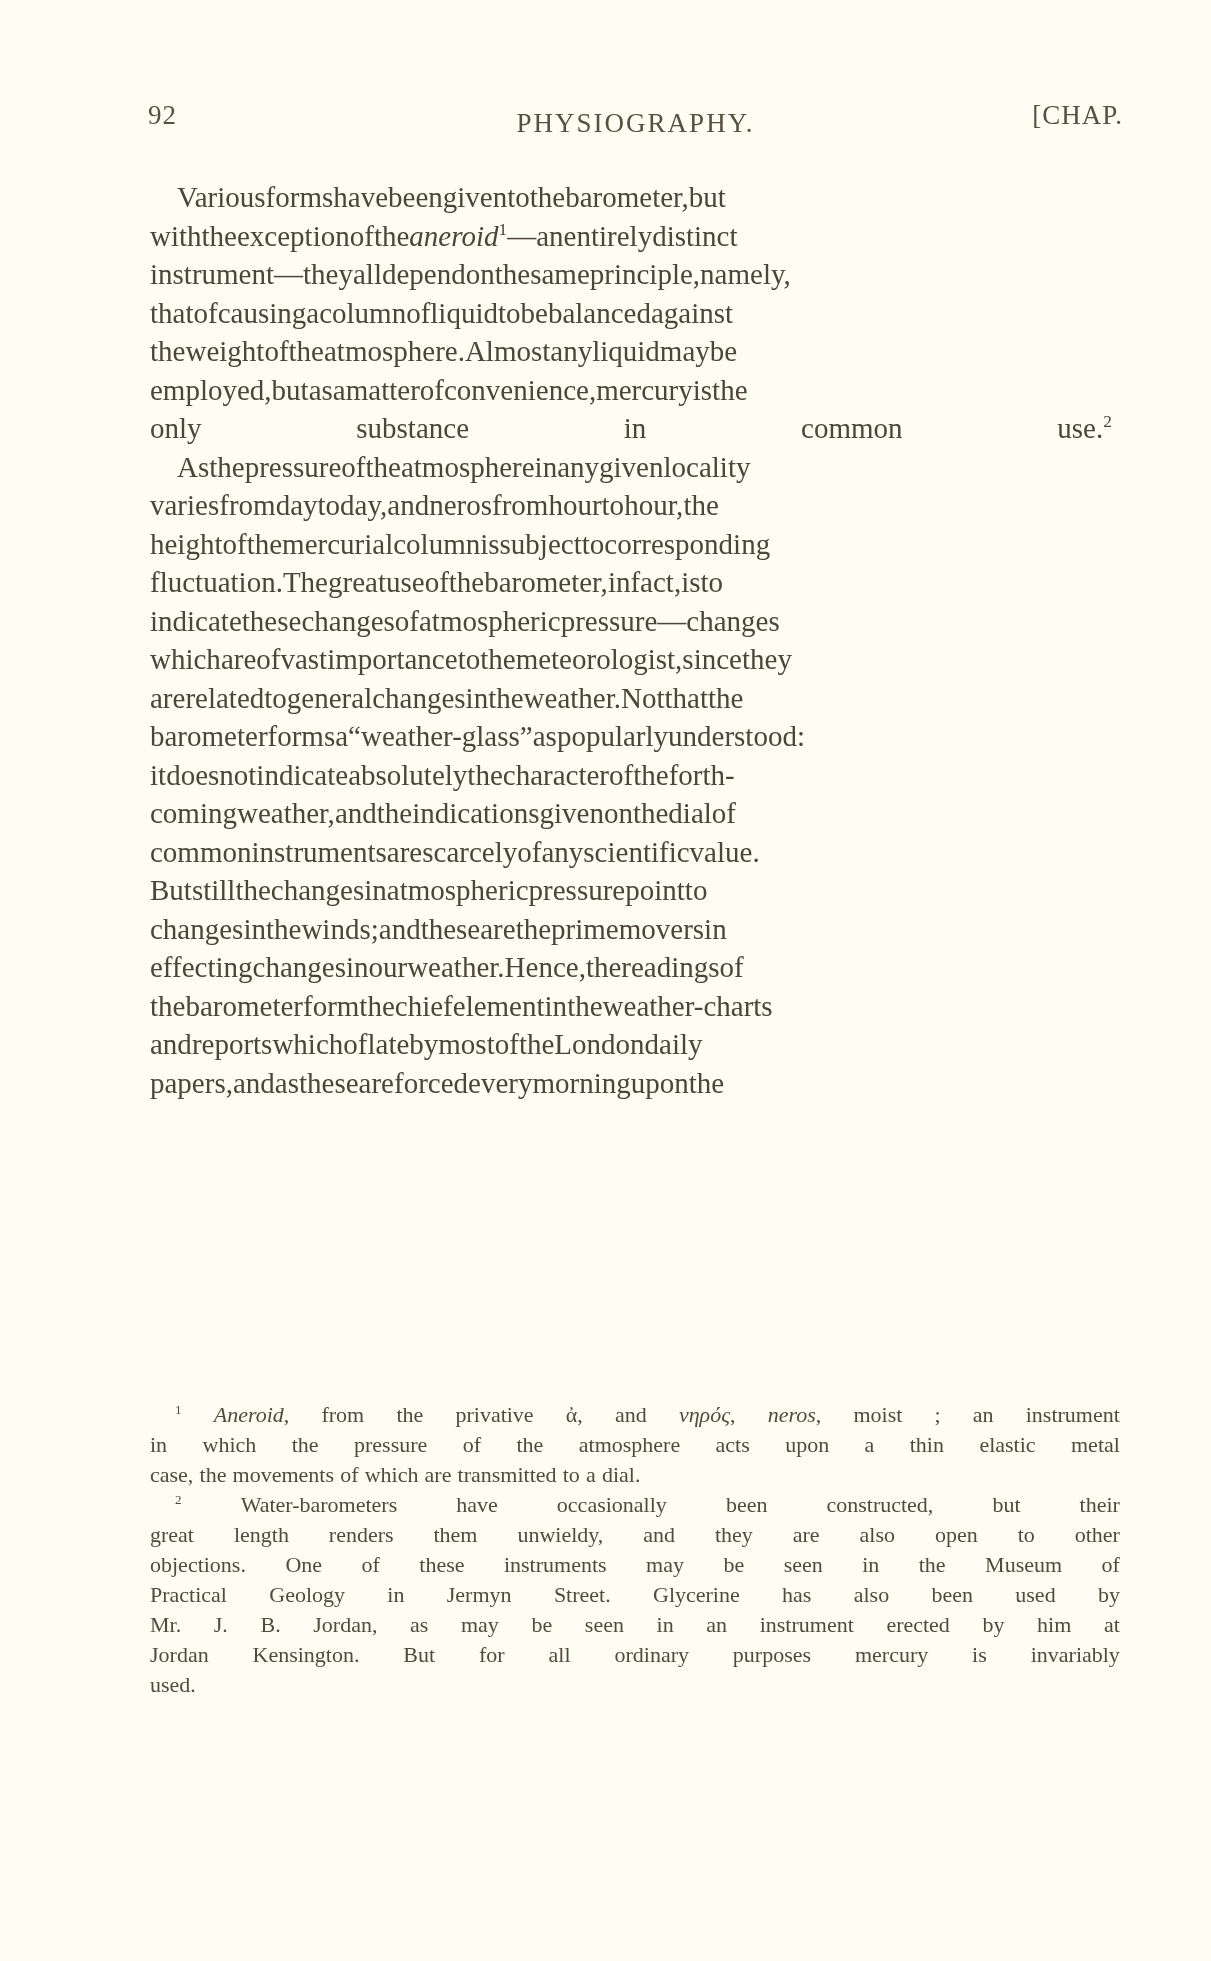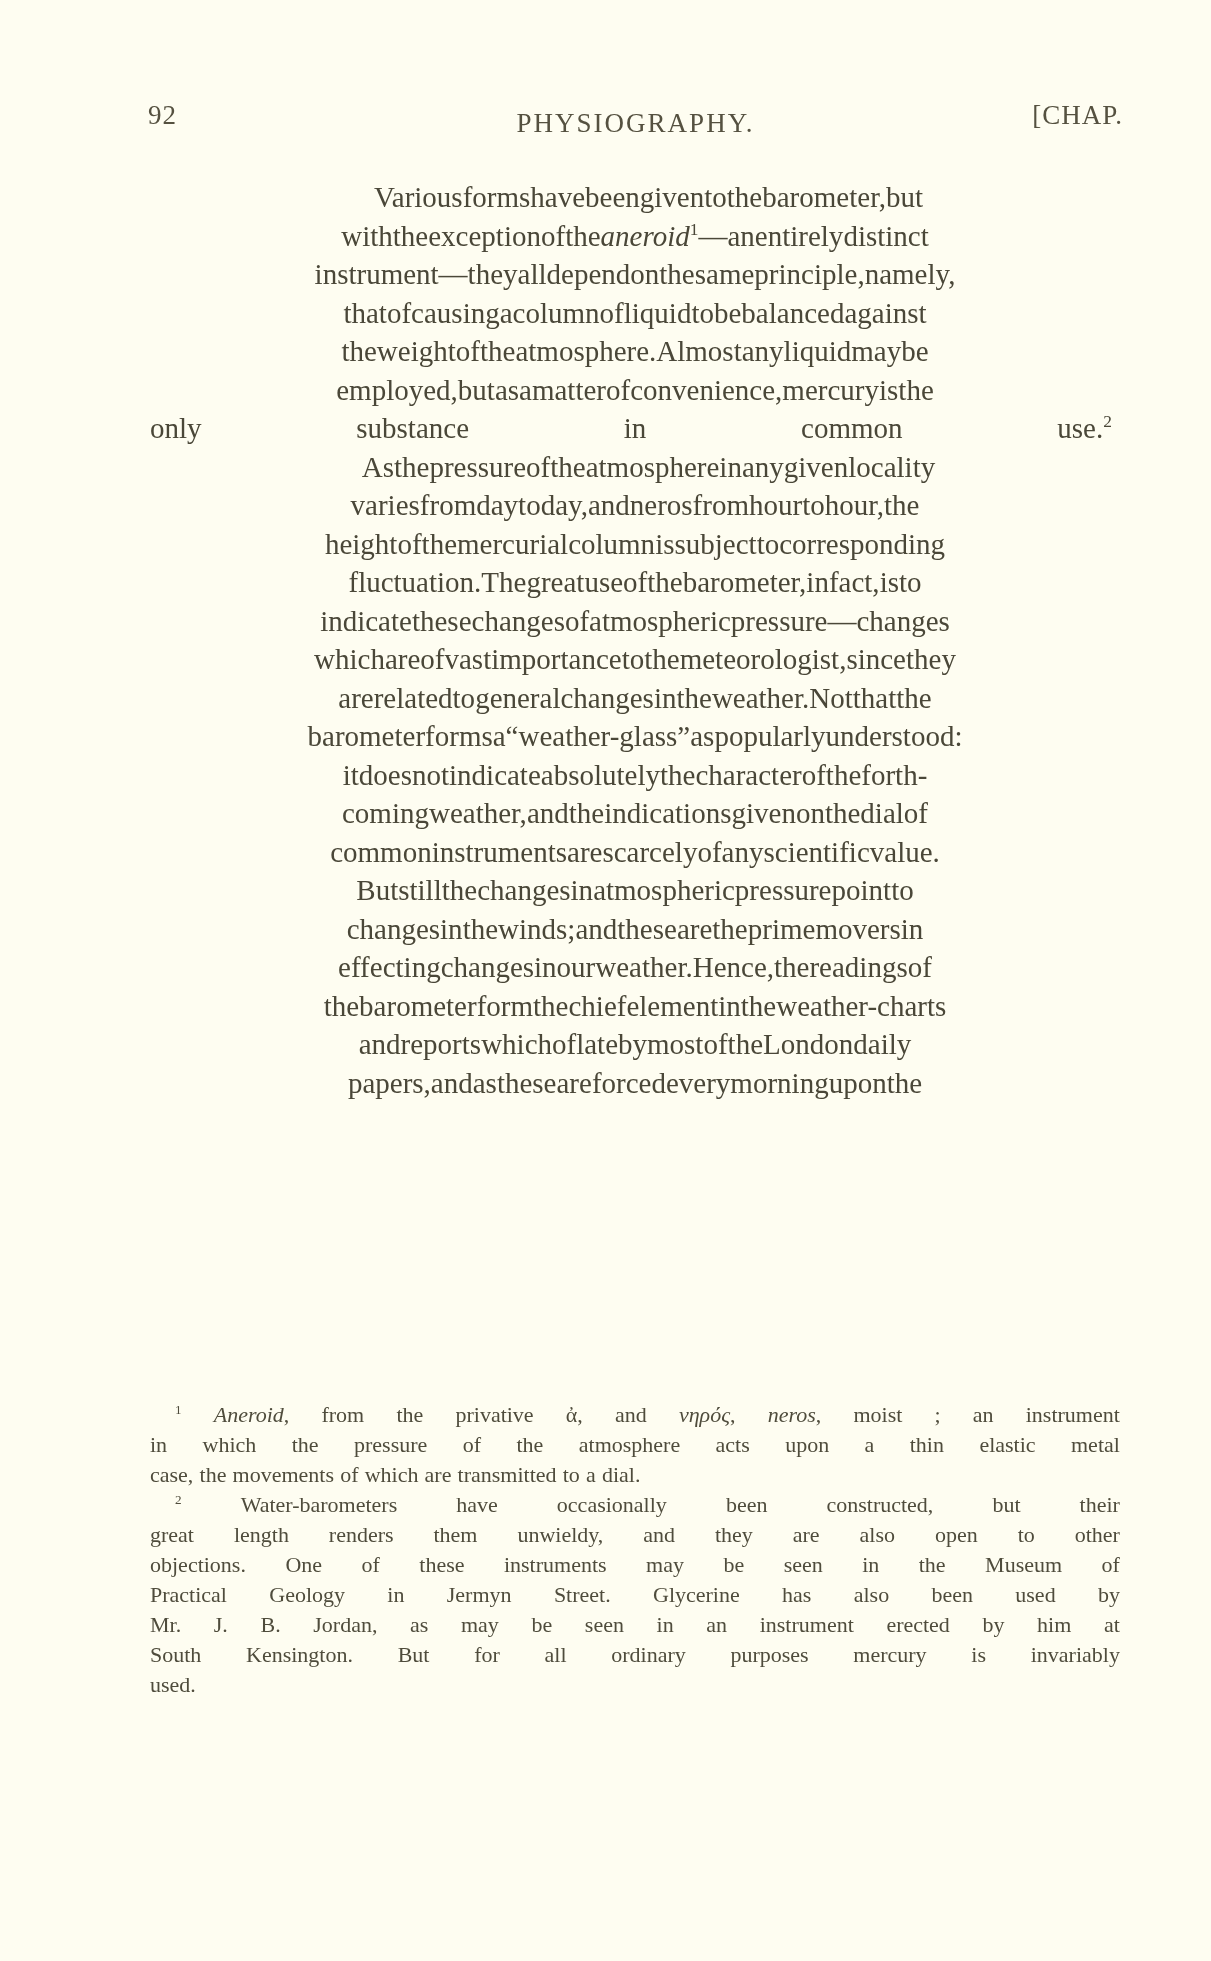--- a/index.html
+++ b/index.html
@@ -16,21 +16,21 @@
     position: absolute; top: 100px; left: 148px; width: 975px; height: 40px;
     font-size: 27px; letter-spacing: 1px; color: #555140;
   }
   .header .num { position: absolute; left: 0; top: 0; }
   .header .title { position: absolute; left: 0; right: 0; top: 8px; text-align: center; letter-spacing: 2px; }
   .header .chap { position: absolute; right: 0; top: 0; }
   .body-text { position: absolute; left: 150px; top: 178px; width: 970px; }
   .line {
     height: 38.5px; line-height: 38.5px; font-size: 29px;
     text-align: justify; text-align-last: justify; white-space: nowrap;
-    display: flex; justify-content: center;
+    display: flex; justify-content: flex-start;
   }
   .line.last { justify-content: space-between; }
   .line.indent { padding-left: 27px; }
   .line span.w { white-space: pre; }
   .footnotes { position: absolute; left: 150px; top: 1400px; width: 970px; }
   .fline {
     height: 30px; line-height: 30px; font-size: 22px;
     white-space: nowrap; display: flex; justify-content: space-between; color: #4f4c3c;
   }
   .fline.last { justify-content: flex-start; }
@@ -432,21 +432,21 @@
         <span class="w"><span>seen</span></span>
         <span class="w"><span>in</span></span>
         <span class="w"><span>an</span></span>
         <span class="w"><span>instrument</span></span>
         <span class="w"><span>erected</span></span>
         <span class="w"><span>by</span></span>
         <span class="w"><span>him</span></span>
         <span class="w"><span>at</span></span>
       </div>
       <div class="fline">
-        <span class="w"><span>South</span></span>
+        <span class="w"><span>Jordan</span></span>
         <span class="w"><span>Kensington.</span></span>
         <span class="w"><span>But</span></span>
         <span class="w"><span>for</span></span>
         <span class="w"><span>all</span></span>
         <span class="w"><span>ordinary</span></span>
         <span class="w"><span>purposes</span></span>
         <span class="w"><span>mercury</span></span>
         <span class="w"><span>is</span></span>
         <span class="w"><span>invariably</span></span>
       </div>

